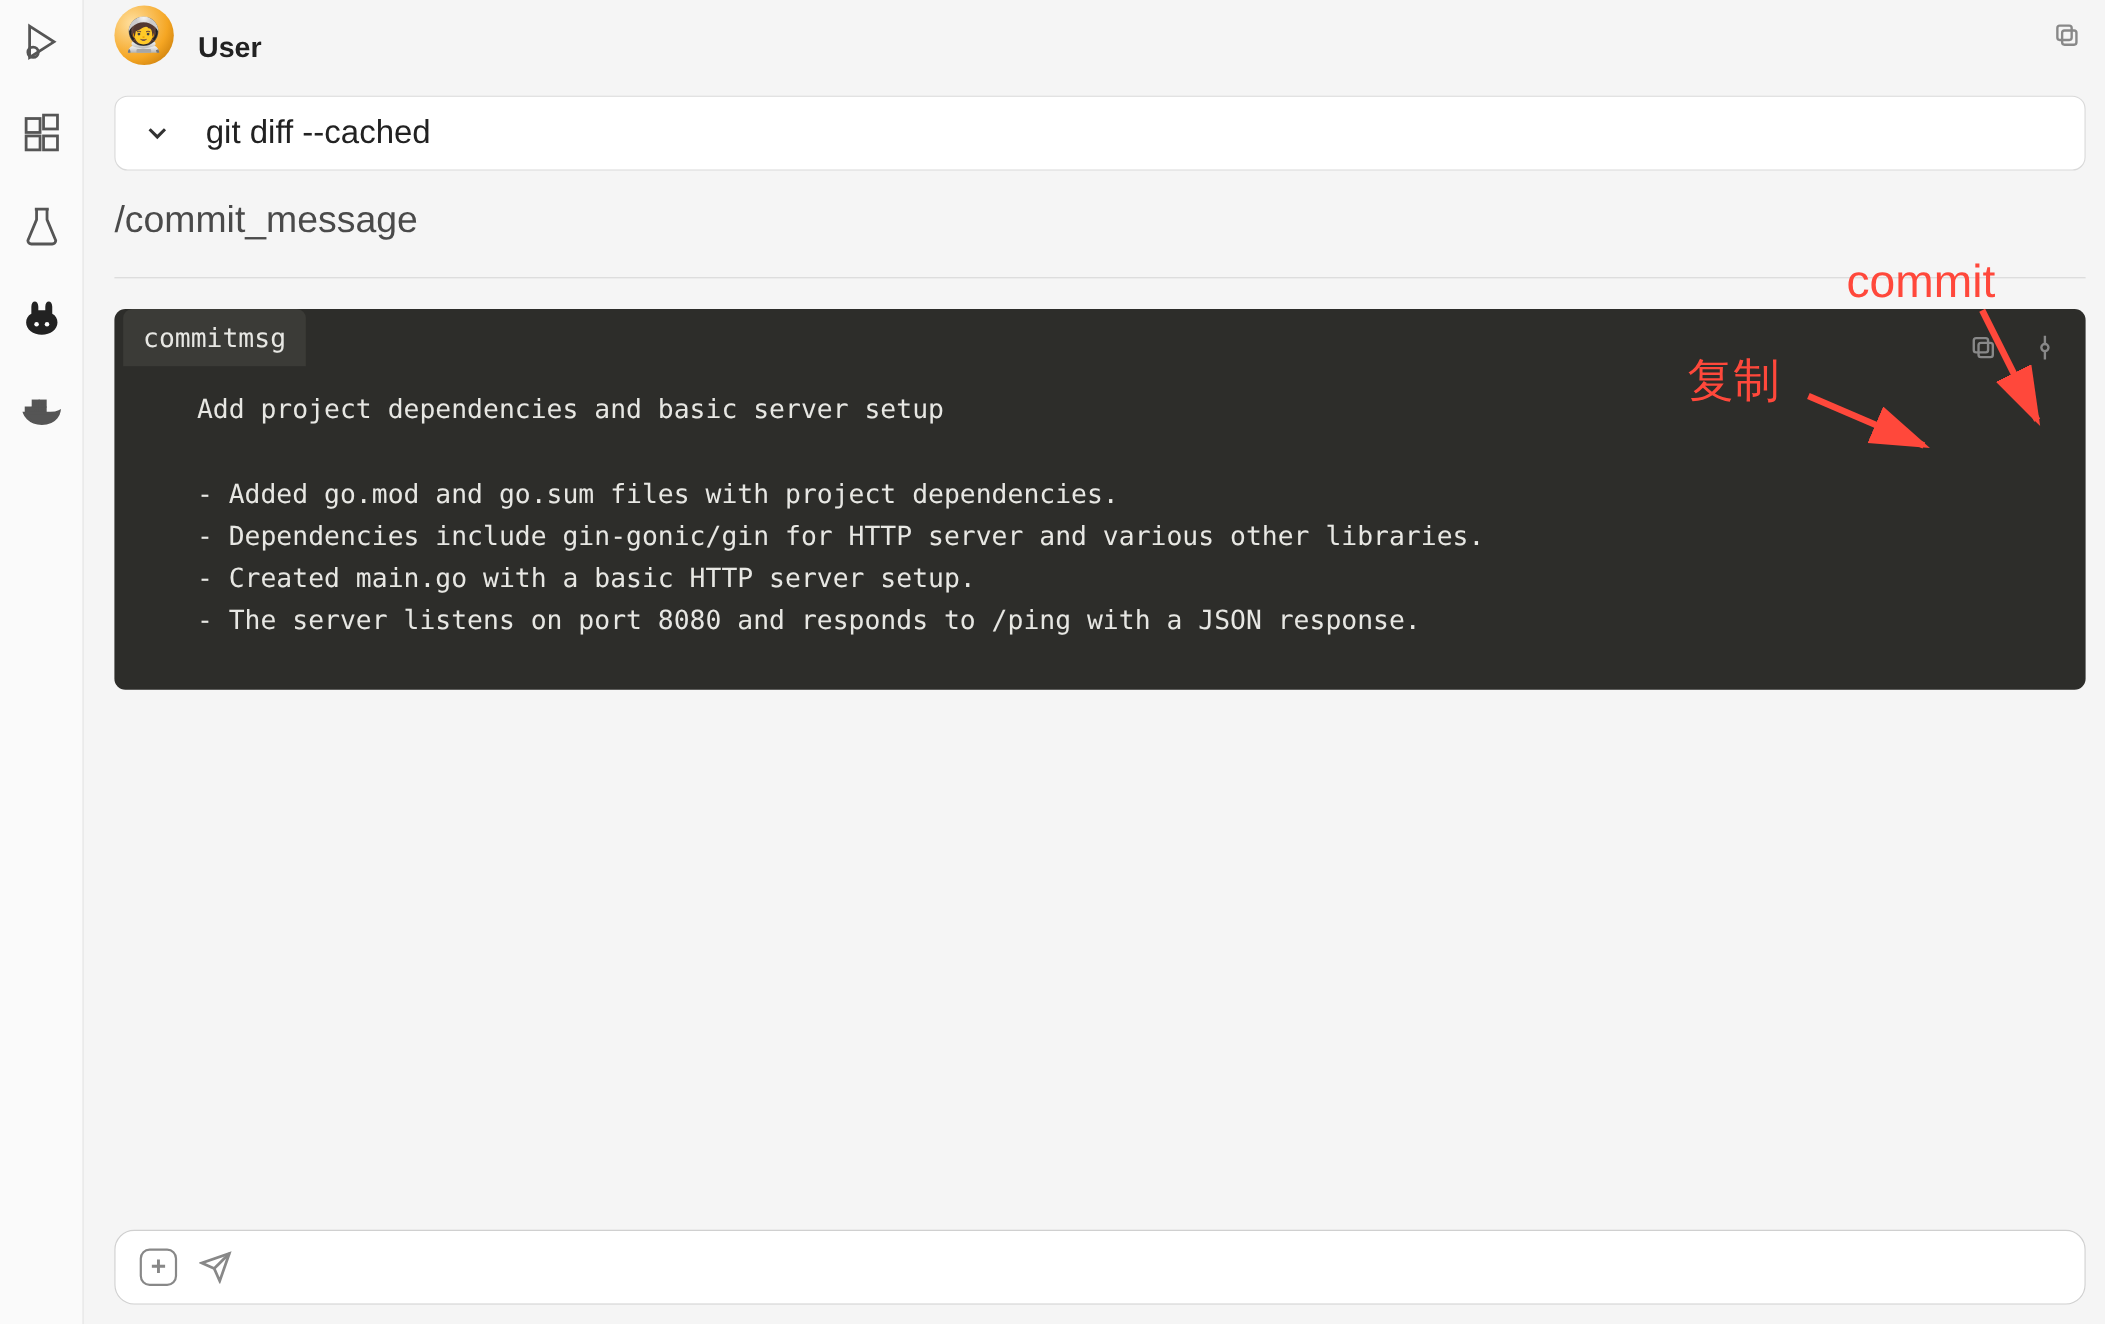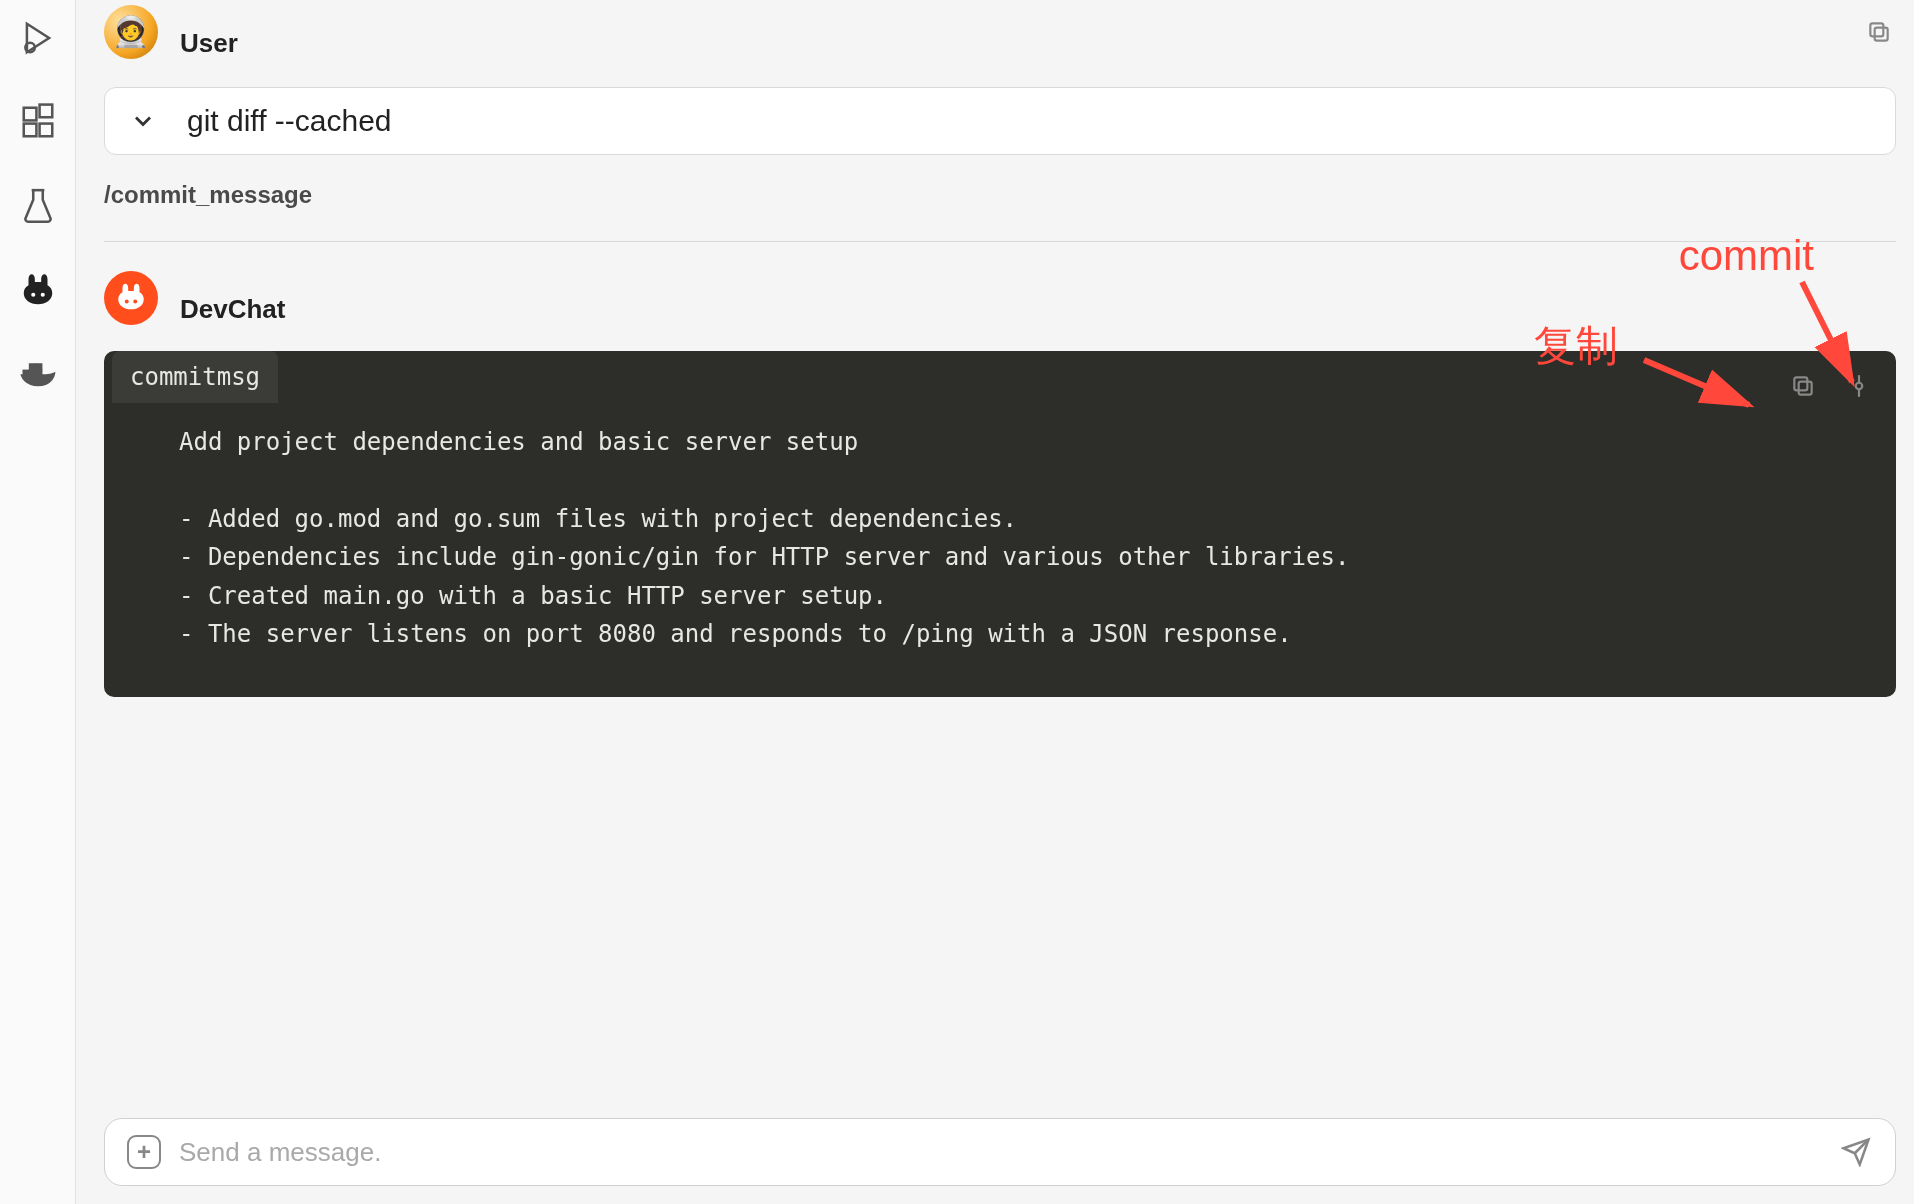--- a/index.html
+++ b/index.html
@@ -67,24 +67,23 @@
     border: 1px solid #d9d9d9;
     border-radius: 12px;
     background: #fff;
     padding: 16px 24px;
     display: flex; align-items: center; gap: 30px;
     font-size: 30px;
   }
   .command-box .chev { width: 28px; height: 28px; }
   .command-box .chev svg { width: 100%; height: 100%; stroke:#333; fill:none; stroke-width:2.4; }
   .slash-cmd {
-    font-size: 24px;
+    font-size: 34px;
     color: #4a4a4a;
     margin: 26px 0 32px 0;
-    font-weight: bold;
   }
   .divider { border: none; border-top: 1px solid #d7d7d7; margin-bottom: 28px; }
   
   .code-card {
     background: #2d2d2a;
     border-radius: 10px;
     color: #e7e7e3;
     font-family: "SFMono-Regular", Menlo, Consolas, monospace;
     font-size: 24px;
     margin-top: 26px;
@@ -214,30 +213,20 @@
             <polyline points="6 9 12 15 18 9"></polyline>
           </svg>
       </span>
       <span>git diff --cached</span>
     </div>
 
     <div class="slash-cmd">/commit_message</div>
 
     <hr class="divider">
 
-    <div class="msg-header">
-      <div class="avatar bot">
-        <svg viewBox="0 0 24 24" width="34" height="34">
-            <path d="M8 2c-1 0-2 1-2 3v3c-2 1-3 3-3 5 0 4 4 7 9 7s9-3 9-7c0-2-1-4-3-5V5c0-2-1-3-2-3s-2 1-2 3v2h-4V5c0-2-1-3-2-3z" fill="#fff"></path>
-            <circle cx="9" cy="14.5" r="1.4" fill="#ff4d1c"></circle>
-            <circle cx="15" cy="14.5" r="1.4" fill="#ff4d1c"></circle>
-          </svg>
-      </div>
-      <div class="msg-name">DevChat</div>
-    </div>
 
     <div class="code-card">
       <span class="tab">commitmsg</span>
       <div class="card-actions">
         <div class="icon-btn">
           <svg viewBox="0 0 24 24">
               <rect x="8" y="8" width="12" height="12" rx="2"></rect>
               <rect x="4" y="4" width="12" height="12" rx="2"></rect>
             </svg>
         </div>
@@ -272,21 +261,20 @@
     <defs>
         <marker id="ah2" markerWidth="10" markerHeight="10" refX="8" refY="3" orient="auto">
           <path d="M0,0 L0,6 L9,3 z" fill="#ff483b"></path>
         </marker>
       </defs>
     <line x1="20" y1="10" x2="70" y2="110" stroke="#ff483b" stroke-width="6" marker-end="url(#ah2)"></line>
   </svg>
 
   <div class="input-row">
     <div class="plus">+</div>
-    <input type="text" placeholder="Send a message." style="">
     <div class="send icon-btn">
       <svg viewBox="0 0 24 24">
           <path d="M22 2 L11 13"></path>
           <path d="M22 2 L15 22 L11 13 L2 9 Z"></path>
         </svg>
     </div>
   </div>
 </div>
 
 </body></html>

